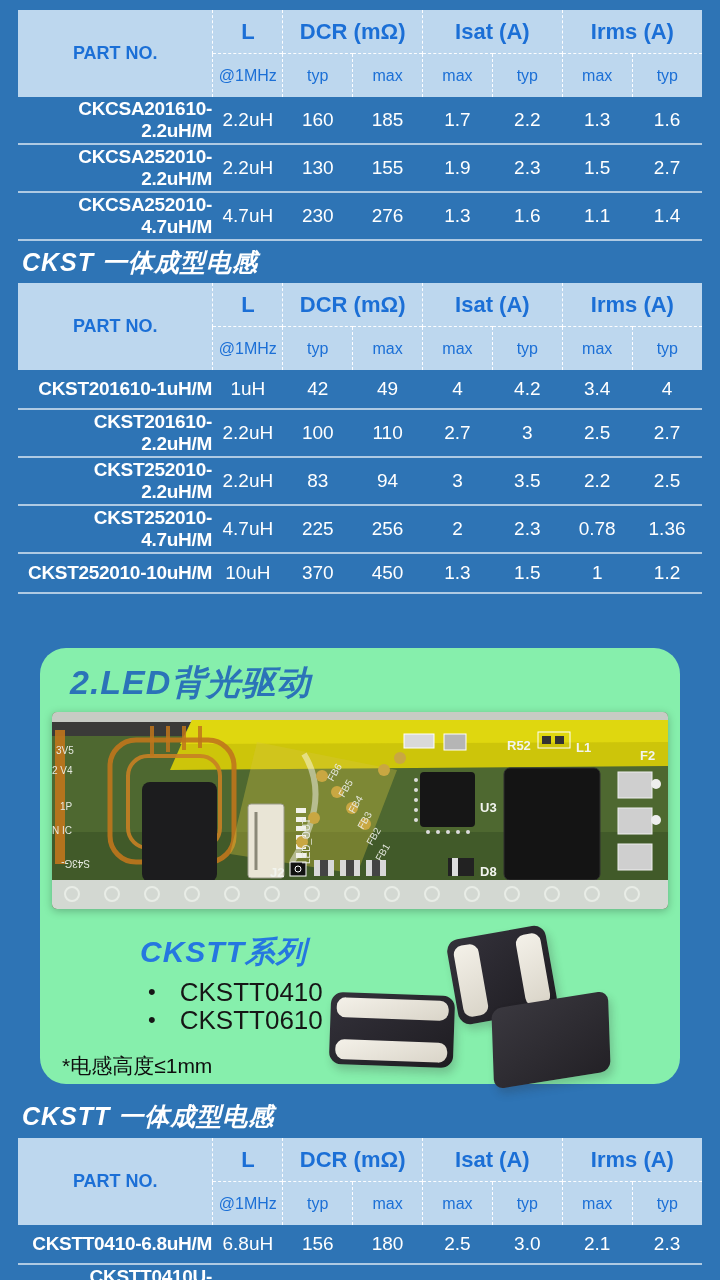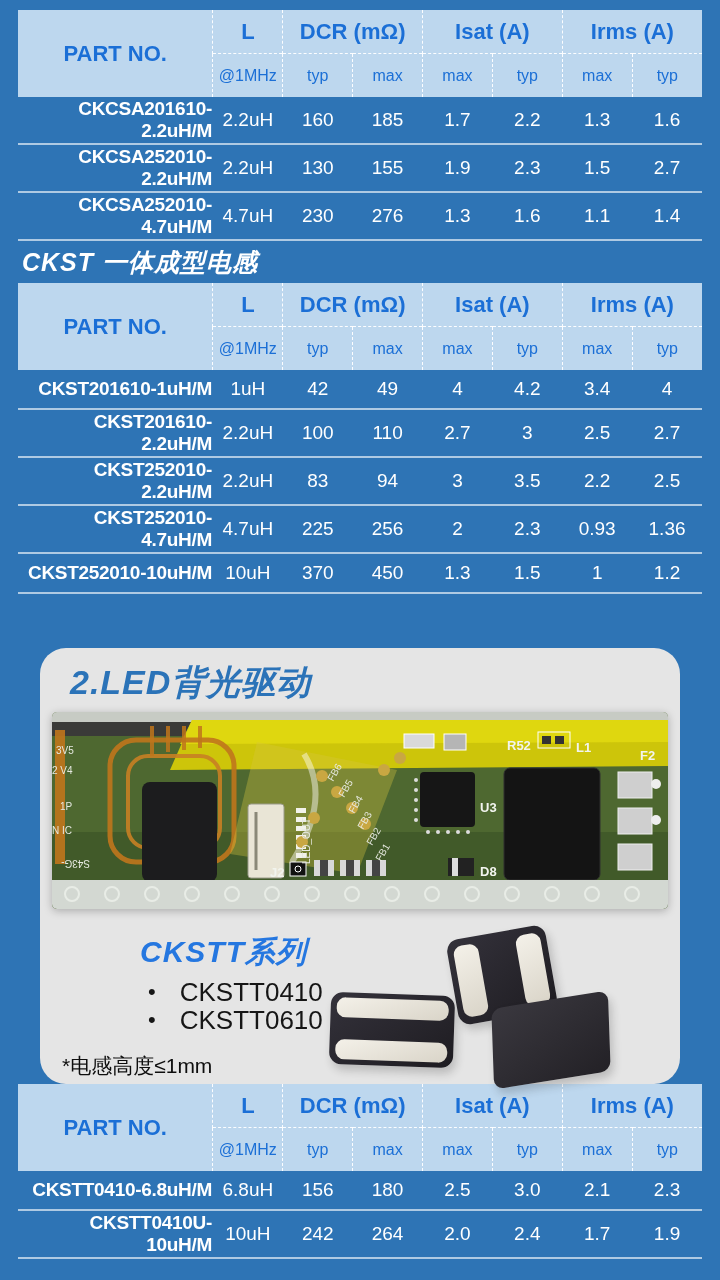--- a/index.html
+++ b/index.html
@@ -17,21 +17,21 @@
   .tbl-wrap.first{padding-top:10px;}
   table{width:100%;border-collapse:collapse;table-layout:fixed;}
   col.c-part{width:28.5%;}
   thead th{
     background:#BDD7EE;
     color:#1B6FD6;
     font-weight:bold;
     text-align:center;
     vertical-align:middle;
   }
-  th.th-part{font-size:22px;height:82px;}
+  th.th-part{font-size:18px;height:82px;}
   th.th-group{
     font-size:22px;height:41px;
     border-left:1px dashed rgba(255,255,255,.95);
   }
   th.th-sub{
     font-size:16px;font-weight:400;height:41px;
     border-left:1px dashed rgba(255,255,255,.95);
     border-top:1px dashed rgba(255,255,255,.95);
   }
   tbody td{
@@ -59,21 +59,21 @@
     letter-spacing:1px;
     margin:7px 0 7px 22px;
   }
   .section-title.t3{margin-top:18px;margin-bottom:8px;}
 
   
   .card{
     position:relative;
     margin:54px 40px 0 40px;
     width:640px;height:436px;
-    background:#e5e5e5;
+    background:#86efac;
     border-radius:26px;
   }
   .card-title{
     position:absolute;left:30px;top:12px;
     color:#2B73B8;
     font-size:34px;
     font-weight:bold;
     font-style:italic;
     letter-spacing:1px;
   }
@@ -263,21 +263,21 @@
             <td class="td-val">2.2</td>
             <td class="td-val">2.5</td>
           </tr>
           <tr>
             <td class="td-part">CKST252010-4.7uH/M</td>
             <td class="td-val">4.7uH</td>
             <td class="td-val">225</td>
             <td class="td-val">256</td>
             <td class="td-val">2</td>
             <td class="td-val">2.3</td>
-            <td class="td-val">0.93</td>
+            <td class="td-val">0.78</td>
             <td class="td-val">1.36</td>
           </tr>
           <tr>
             <td class="td-part">CKST252010-10uH/M</td>
             <td class="td-val">10uH</td>
             <td class="td-val">370</td>
             <td class="td-val">450</td>
             <td class="td-val">1.3</td>
             <td class="td-val">1.5</td>
             <td class="td-val">1</td>
@@ -432,20 +432,21 @@
     </div>
     <div class="ind ind-b">
       <span class="pad pt"></span>
       <span class="pad pb"></span>
     </div>
     <div class="ind ind-c"></div>
 
     <div class="card-note">*电感高度≤1mm</div>
   </div>
 
+  <div class="section-title t3">CKSTT 一体成型电感</div>
   <div class="tbl-wrap">
       <table>
         <colgroup>
           <col class="c-part">
           <col class="c-val">
           <col class="c-val">
           <col class="c-val">
           <col class="c-val">
           <col class="c-val">
           <col class="c-val">

